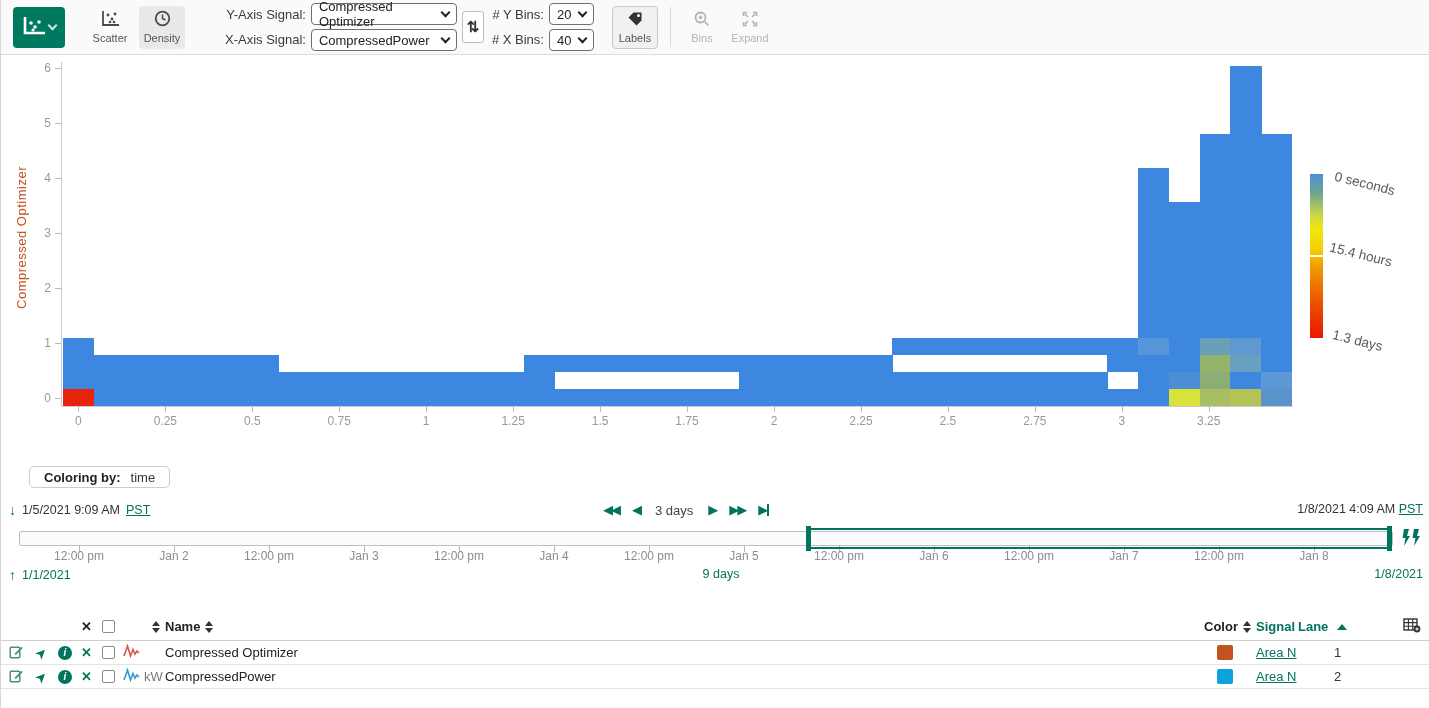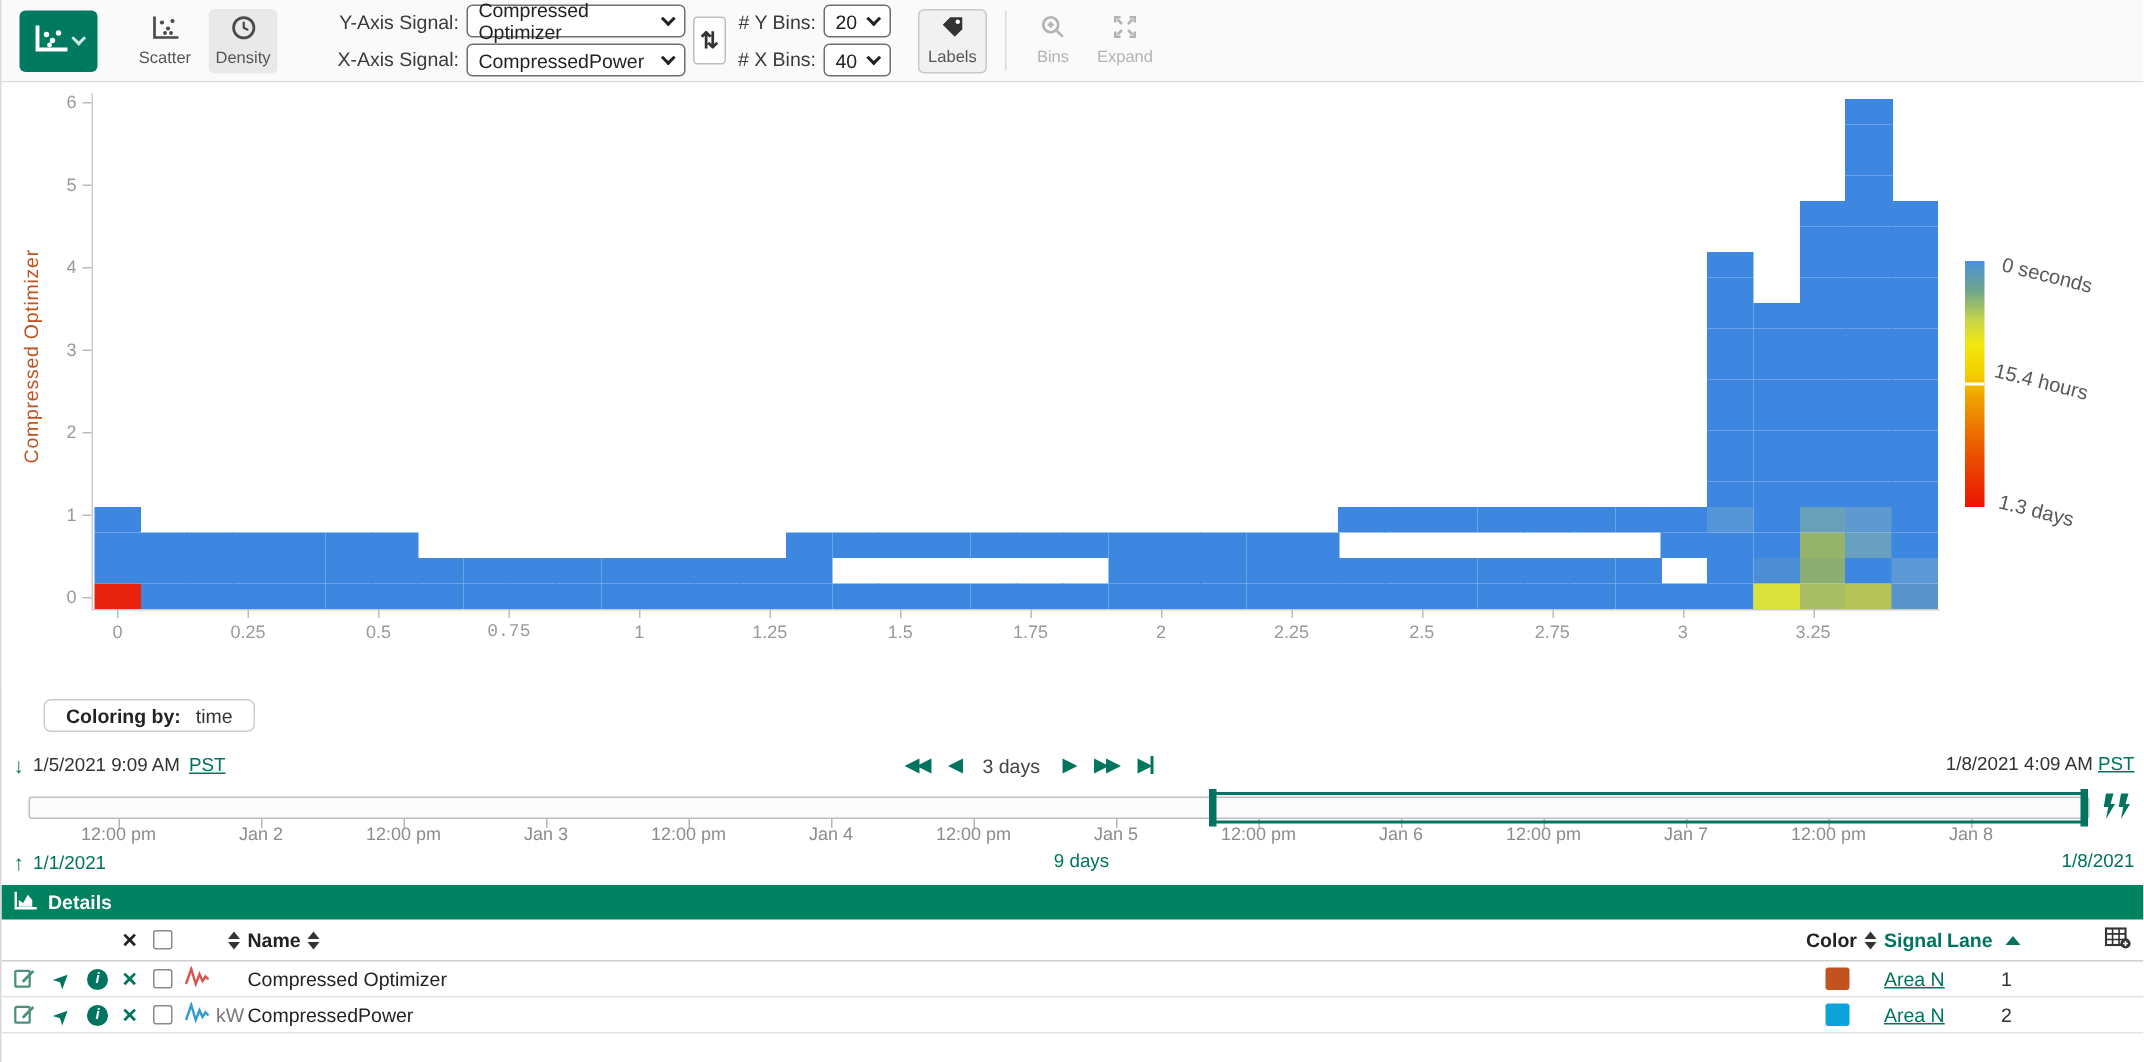--- a/index.html
+++ b/index.html
@@ -401,21 +401,21 @@
     <div class="axis-line" style="left:60px; top:7px; width:1px; height:344px;"></div>
     <div class="axis-line" style="left:60px; top:351px; width:1232px; height:1px;"></div>
     <div id="x-ticks">
         <div class="xtick" style="left: 77.4px;"></div>
         <div class="xtick-lbl" style="left: 77.4px;">0</div>
         <div class="xtick" style="left: 164.35px;"></div>
         <div class="xtick-lbl" style="left: 164.35px;">0.25</div>
         <div class="xtick" style="left: 251.3px;"></div>
         <div class="xtick-lbl" style="left: 251.3px;">0.5</div>
         <div class="xtick" style="left: 338.25px;"></div>
-        <div class="xtick-lbl" style="left: 338.25px; font-family: Liberation Mono, monospace;">0.75</div>
+        <div class="xtick-lbl" style="left: 338.25px;">0.75</div>
         <div class="xtick" style="left: 425.2px;"></div>
         <div class="xtick-lbl" style="left: 425.2px;">1</div>
         <div class="xtick" style="left: 512.15px;"></div>
         <div class="xtick-lbl" style="left: 512.15px;">1.25</div>
         <div class="xtick" style="left: 599.1px;"></div>
         <div class="xtick-lbl" style="left: 599.1px;">1.5</div>
         <div class="xtick" style="left: 686.05px;"></div>
         <div class="xtick-lbl" style="left: 686.05px;">1.75</div>
         <div class="xtick" style="left: 773px;"></div>
         <div class="xtick-lbl" style="left: 773px;">2</div>
@@ -530,29 +530,20 @@
 
   <div class="ov-row">
     <div class="ov-left">
       <span class="arrow-glyph">↑</span>
       <span class="teal-col">1/1/2021</span>
     </div>
     <div class="ov-center">9 days</div>
     <div class="ov-right">1/8/2021</div>
   </div>
 
-  <div class="details-bar">
-    <span>
-      <svg width="16" height="13" viewBox="0 0 16 13">
-          <path d="M1.5 0.5 V11.5 H15.5" stroke="#fff" stroke-width="1.6" fill="none"></path>
-          <path d="M3.5 10.5 V6 L6.5 8 L9.5 2.5 L12.5 6 V10.5 Z" fill="#fff"></path>
-        </svg>
-    </span>
-    <span>Details</span>
-  </div>
 
   <div class="tbl-head">
     <div class="cell" style="left:80px;">
         <span class="hdr-x">✕</span>
       </div>
     <div class="cell" style="left:101px;">
         <span class="chk"></span>
       </div>
     <div class="cell" style="left:146px;">
         <span class="sort">

